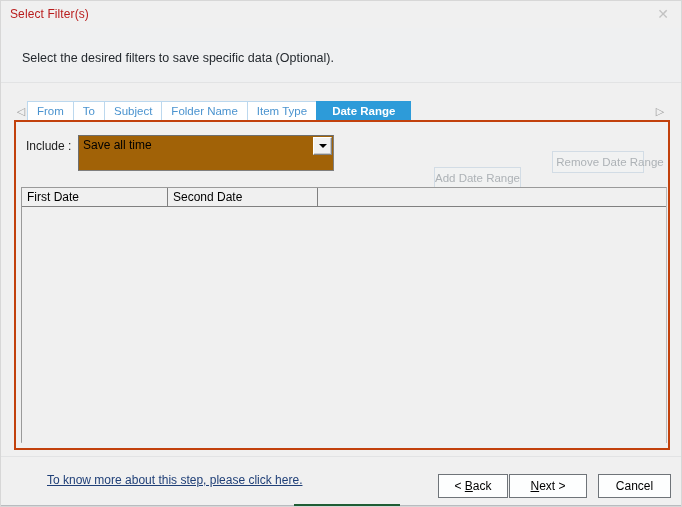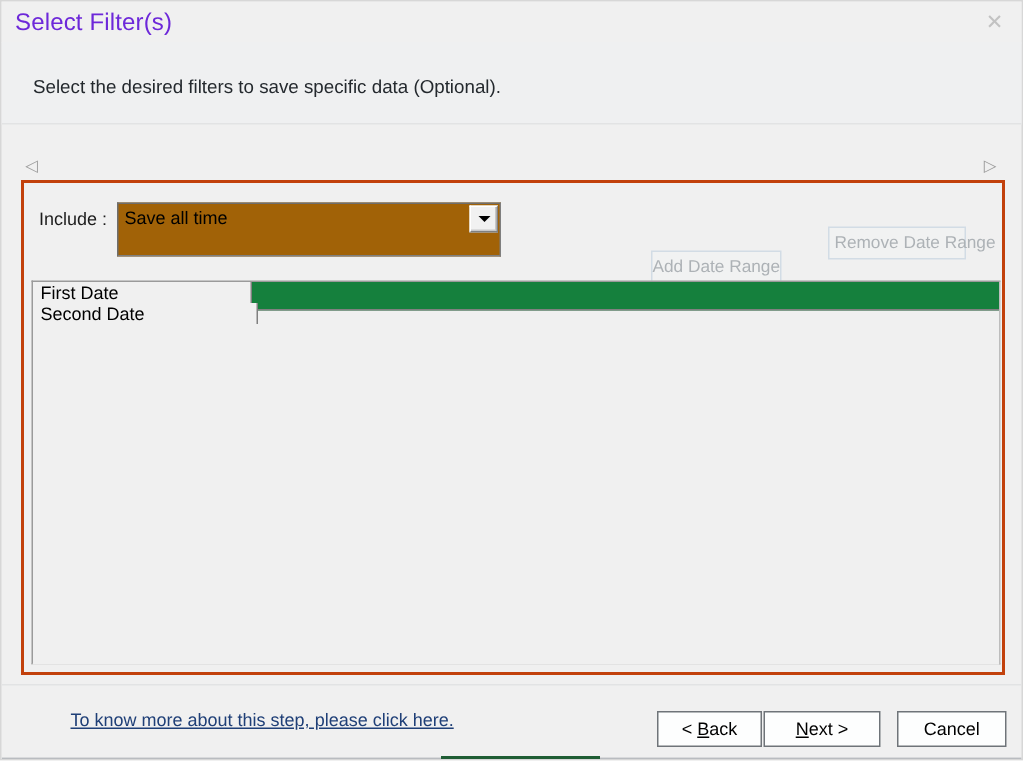--- a/index.html
+++ b/index.html
@@ -24,22 +24,22 @@
   .titlebar {
     position: absolute;
     left: 0; top: 0;
     width: 682px; height: 27px;
     background: #f0f0f0;
     border-bottom: 1px solid #e6e6e6;
   }
   .title-text {
     position: absolute;
     left: 9px; top: 6px;
-    font-size: 16px;
-    color: #6d28d9;
+    font-size: 12px;
+    color: #b91c1c;
     letter-spacing: 0.1px;
     white-space: nowrap;
   }
   .close-btn {
     position: absolute;
     right: 4px; top: 2px;
     width: 32px; height: 22px;
     display: flex;
     align-items: center;
     justify-content: center;
@@ -199,24 +199,23 @@
     width: 646px; height: 256px;
     box-sizing: border-box;
     background: #f0f0f0;
     border: 1px solid #9a9a9a;
     border-right-color: #bdbdbd;
     border-bottom-color: #bdbdbd;
   }
   .grid-head {
     position: relative;
     height: 18px;
-    background: #15803d;
+    background: #1d4ed8;
     border-bottom: 1px solid #808080;
     display: flex;
-    flex-direction: column;
   }
   .grid-th {
     box-sizing: border-box;
     height: 18px;
     display: flex;
     align-items: center;
     padding-left: 5px;
     font-size: 12px;
     color: #000000;
     border-right: 1px solid #808080;
@@ -291,20 +290,28 @@
     <div class="title-text">Select Filter(s)</div>
     <div class="close-btn">✕</div>
   </div>
 
   <div class="header-strip"></div>
   <div class="header-title">Select the desired filters to save specific data (Optional).</div>
 
   <div class="tabstrip">
     <div class="tab-arrow left">◁</div>
     <div class="tab-arrow right">▷</div>
+    <div class="tabs">
+      <div class="tab">From</div>
+      <div class="tab">To</div>
+      <div class="tab">Subject</div>
+      <div class="tab">Folder Name</div>
+      <div class="tab">Item Type</div>
+      <div class="tab active">Date Range</div>
+    </div>
   </div>
 
   <div class="panel">
 
     <div class="include-label">Include :</div>
 
     <div class="combo">
       <div class="combo-value">Save all time</div>
       <div class="combo-btn">
         <span class="arrow"></span>

